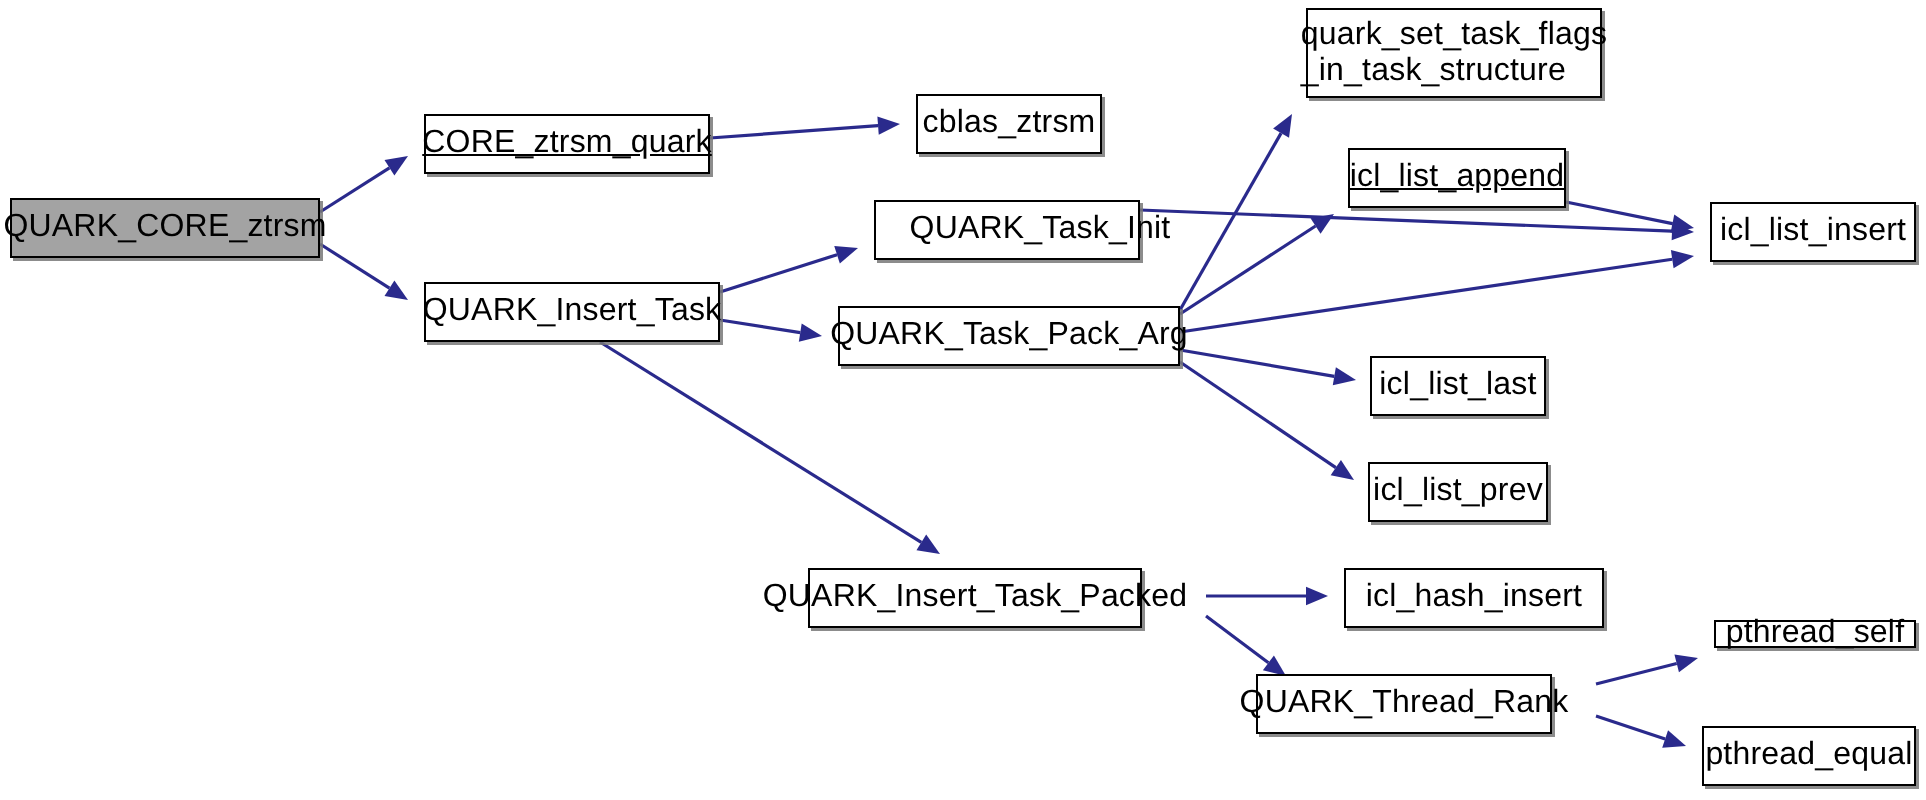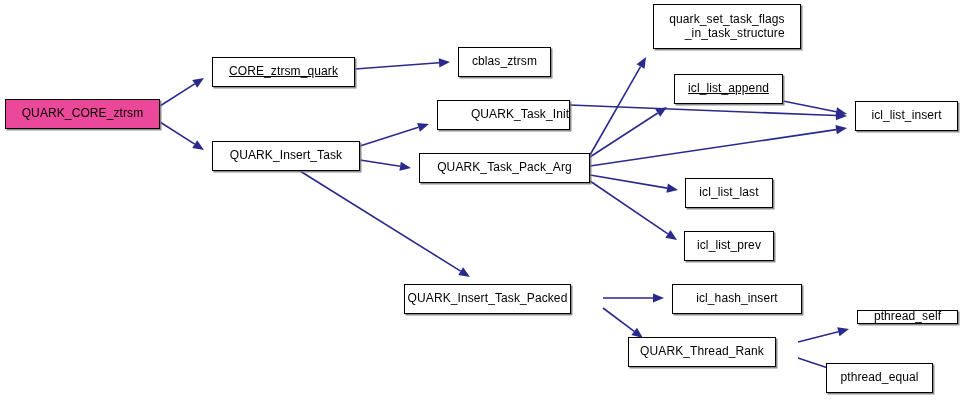--- a/index.html
+++ b/index.html
@@ -22,32 +22,32 @@
     width: 963px;
     height: 400px;
     pointer-events: none;
   }
   .node {
     position: absolute;
     box-sizing: border-box;
     border: 1px solid #000000;
     background: #ffffff;
     color: #000000;
-    font-size: 12px;
+    font-size: 16px;
     line-height: 1.12;
     display: flex;
     align-items: center;
     justify-content: center;
-    text-align: right;
+    text-align: left;
     white-space: pre-line;
     letter-spacing: 0.1px;
     box-shadow: 1.5px 1.5px 0 0 rgba(120,120,120,0.85);
   }
   .node.root {
-    background: #ec4899;
+    background: #a3a3a3;
     border: 1px solid #000000;
   }
 </style>
 </head>
 <body>
 
 <div id="canvas">
   <svg id="edge-layer" viewBox="0 0 963 400" width="963" height="400" xmlns="http://www.w3.org/2000/svg">
       <line x1="160" y1="106" x2="194.71972363494683" y2="83.90563041412476" stroke="#2a2a8c" stroke-width="1.6"></line>
       <polygon points="204,78 197.18935089903536,87.78647325769245 192.2500963708583,80.02478757055707" fill="#2a2a8c"></polygon>
@@ -94,15 +94,15 @@
       <div class="node" style="left: 404px; top: 284px; width: 167px; height: 30px;">QUARK_Insert_Task_Packed</div>
       <div class="node" style="left: 653px; top: 4px; width: 148px; height: 45px;">quark_set_task_flags
 _in_task_structure</div>
       <div class="node" style="left: 674px; top: 74px; width: 109px; height: 30px; text-decoration: underline;">icl_list_append</div>
       <div class="node" style="left: 855px; top: 101px; width: 103px; height: 30px;">icl_list_insert</div>
       <div class="node" style="left: 685px; top: 178px; width: 88px; height: 30px;">icl_list_last</div>
       <div class="node" style="left: 684px; top: 231px; width: 90px; height: 30px;">icl_list_prev</div>
       <div class="node" style="left: 672px; top: 284px; width: 130px; height: 30px;">icl_hash_insert</div>
       <div class="node" style="left: 628px; top: 337px; width: 148px; height: 30px;">QUARK_Thread_Rank</div>
       <div class="node" style="left: 857px; top: 310px; width: 101px; height: 14px;">pthread_self</div>
-      <div class="node" style="left: 826px; top: 363px; width: 107px; height: 30px;">pthread_equal</div>
+      <div class="node" style="left: 851px; top: 363px; width: 107px; height: 30px;">pthread_equal</div>
     </div>
 </div>
 
 </body></html>

